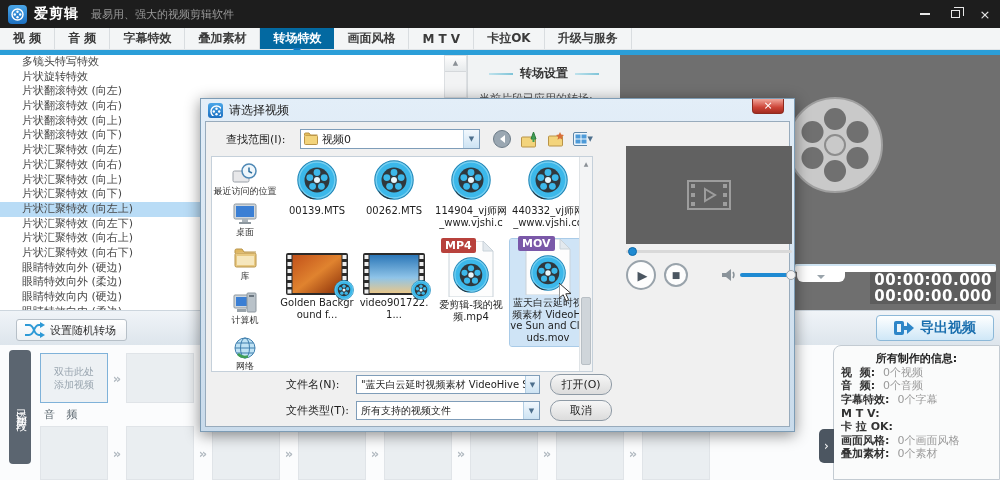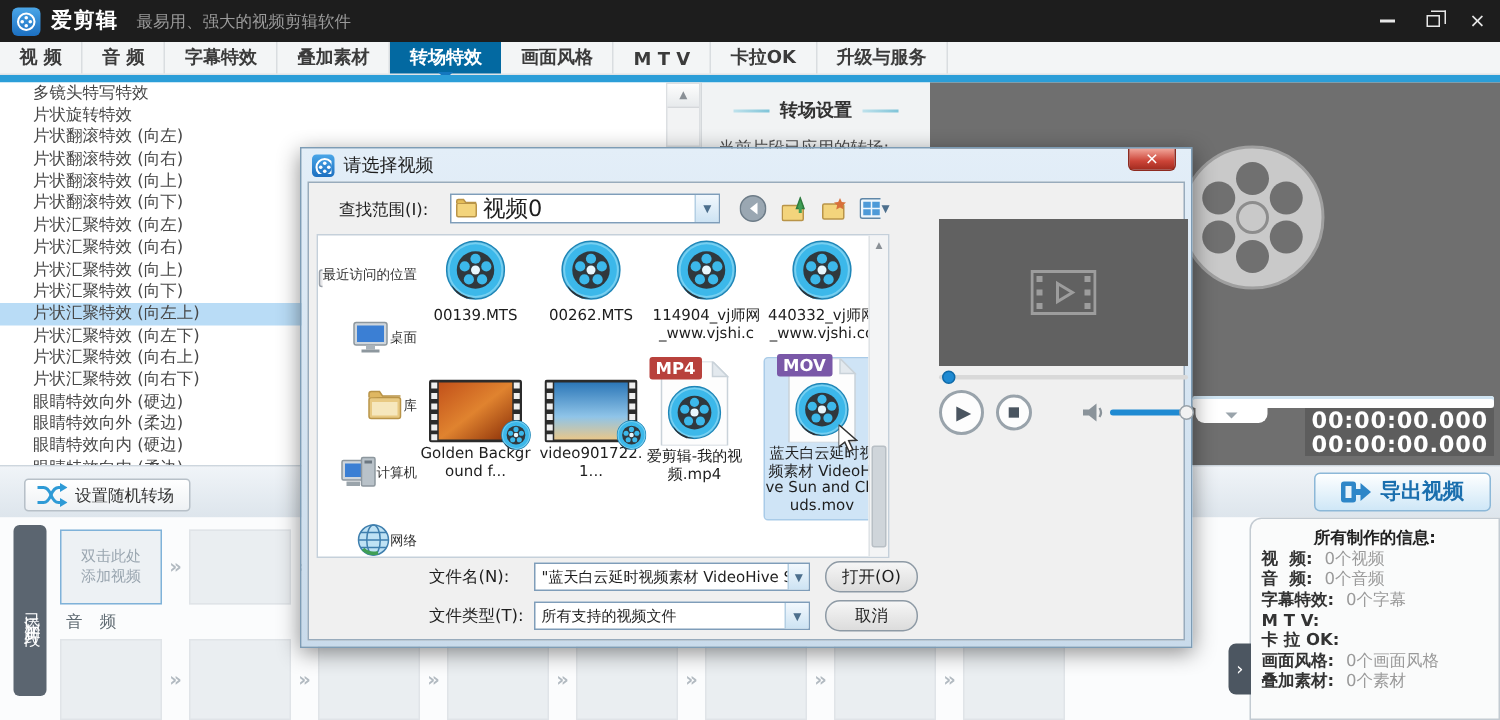--- a/index.html
+++ b/index.html
@@ -79,29 +79,29 @@
   
   .dialog { position:absolute; left:200px; top:98px; width:595px; height:334px; background:linear-gradient(#e3eef8,#c9dbeb); border:1px solid #7d9cb5; box-shadow:0 3px 14px rgba(0,0,0,.45); z-index:50; }
   .dlg-titlebar { height:22px; display:flex; align-items:center; padding-left:7px; position:relative; }
   .dlg-icon { width:15px; height:15px; border-radius:3px; background:linear-gradient(#4aa6e8,#1c6fc0); display:flex; align-items:center; justify-content:center; }
   .dlg-title { font-size:12px; color:#1e1e1e; margin-left:6px; }
   .dlg-close { position:absolute; right:10px; top:0; width:32px; height:15px; background:linear-gradient(#f2a79b,#cc4437 60%,#a32c20); border:1px solid #8e2b20; border-top:none; border-radius:0 0 4px 4px; color:#fff; font-size:11px; line-height:13px; text-align:center; cursor:pointer; }
   .dlg-body { position:absolute; left:4px; top:22px; right:4px; bottom:4px; background:#f0f0f0; border:1px solid #98abbc; }
 
   .lookin-label { position:absolute; left:20px; top:10px; font-size:11px; color:#1e1e1e; }
   .lookin-combo { position:absolute; left:94px; top:7px; width:180px; height:20px; background:#fff; border:1px solid #7f9db9; display:flex; align-items:center; cursor:pointer; }
-  .lookin-combo .txt { font-size:15px; color:#1e1e1e; margin-left:4px; }
+  .lookin-combo .txt { font-size:11px; color:#1e1e1e; margin-left:4px; }
   .combo-arrow { margin-left:auto; width:16px; height:100%; background:linear-gradient(#f2f8fd,#cde3f3); border-left:1px solid #b4cfe4; display:flex; align-items:center; justify-content:center; font-size:7px; color:#4d6f8d; }
   .nav-icons { position:absolute; left:286px; top:7px; display:flex; align-items:center; gap:7px; }
   .nav-ic { width:20px; height:20px; display:flex; align-items:center; justify-content:center; cursor:pointer; }
   .views-caret { font-size:7px; color:#4d6f8d; margin-left:1px; }
 
   .white-panel { position:absolute; left:5px; top:34px; width:382px; height:216px; background:#fff; border:1px solid #c5d0da; }
   .places { position:absolute; left:0; top:0; width:66px; height:100%; }
-  .place { height:45px; display:flex; flex-direction:row; align-items:center; justify-content:flex-end; cursor:pointer; }
+  .place { height:45px; display:flex; flex-direction:column; align-items:center; justify-content:flex-start; cursor:pointer; }
   .place .plabel { font-size:9px; color:#333; margin-top:1px; white-space:nowrap; }
 
   .filegrid { position:absolute; left:66px; top:0; right:13px; bottom:0; overflow:hidden; }
   .fcell { position:absolute; width:76px; text-align:center; cursor:pointer; }
   .fcell .fname { font-size:10px; line-height:11.5px; color:#1e1e1e; word-break:break-all; margin-top:2px; }
   .row1 .fname { max-height:24px; overflow:hidden; }
   .fcell.sel { background:#cfe4f6; outline:1px solid #a9cbe8; border-radius:2px; padding-bottom:3px; }
   .thumb { width:62px; height:42px; margin:0 auto; position:relative; }
   .minireel { position:absolute; right:-6px; bottom:-5px; }
   .pageicon { position:relative; width:48px; height:56px; margin:0 auto; }
@@ -567,21 +567,21 @@
             <svg width="62" height="42">
                 <use href="#strip"></use>
                 <rect x="6.5" y="2" width="49" height="38" fill="url(#skyg)"></rect>
               </svg>
             <svg class="minireel" width="20" height="20" viewBox="0 0 40 40">
                 <use href="#reel"></use>
               </svg>
           </div>
           <div class="fname">video901722.1...</div>
         </div>
-        <div class="fcell" style="left:147px; top:84px">
+        <div class="fcell" style="left:155px; top:84px">
           <div class="pageicon">
             <svg width="48" height="56">
                 <use href="#page"></use>
               </svg>
             <span class="badge mp4">MP4</span>
             <svg width="36" height="36" viewBox="0 0 40 40" style="position:absolute;left:6px;top:16px">
                 <use href="#reel"></use>
               </svg>
           </div>
           <div class="fname">爱剪辑-我的视频.mp4</div>

